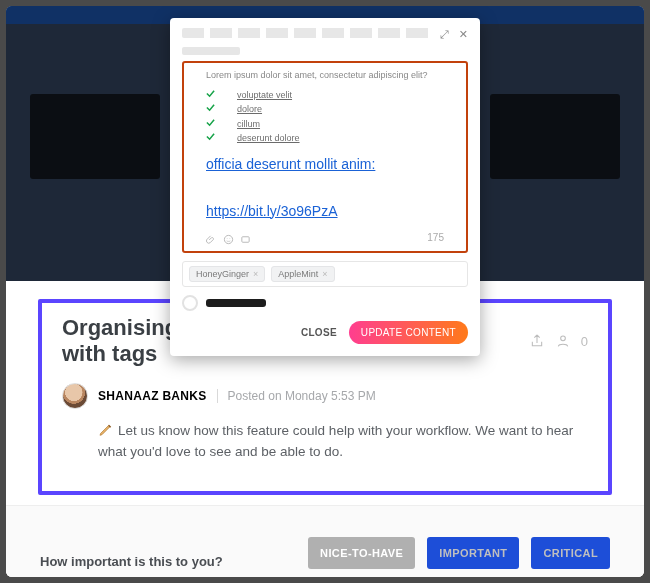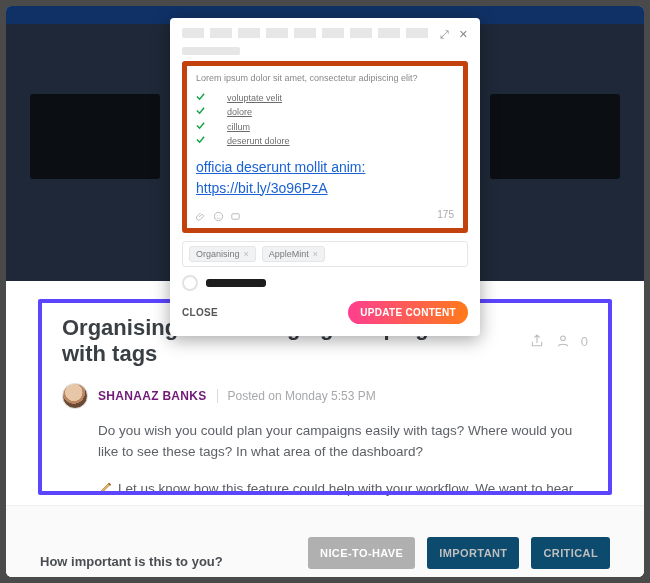--- a/index.html
+++ b/index.html
@@ -13,62 +13,62 @@
   .dim-area .band { position:absolute; top:0; left:0; right:0; height:18px; background:#0d4fb5; }
   .dark-box { position:absolute; background:#000; border-radius:3px; }
   .dark-left { top:88px; left:24px; width:130px; height:85px; }
   .dark-right { top:88px; right:24px; width:130px; height:85px; }
 
   
   .modal { position:absolute; top:12px; left:50%; transform:translateX(-50%); width:310px; background:#fff; border-radius:4px; box-shadow: 0 4px 18px rgba(0,0,0,0.35); padding:10px 12px 12px; font-size:10px; color:#555; z-index:5;}
   .modal-top { display:flex; justify-content:flex-end; gap:10px; color:#888; font-size:11px; padding-bottom:6px;}
   .modal-top .blurline { flex:1; height:10px; background: repeating-linear-gradient(90deg,#e7e7e7 0 22px,#fff 22px 28px); border-radius:2px; filter: blur(0.4px);}
   .subline { height:8px; width:58px; background:#e6e6e6; border-radius:2px; margin-bottom:6px;}
-  .textbox { border:5px solid #c2410c; border-radius:3px; padding:6px 9px; font-size:9px; line-height:1.5; color:#777;}
+  .textbox { border:2px solid #c2410c; border-radius:3px; padding:6px 22px; font-size:9px; line-height:1.5; color:#777;}
   .textbox .lorem { color:#888; }
   .check-list { margin-top:6px; }
   .check-item { display:flex; gap:22px; color:#0a8a3a; margin:1px 0;}
   .check-item svg { width:9px; height:9px; }
   .check-item span { text-decoration: underline; color:#3a3a3a; opacity:.75;}
   .links { margin-top:8px; font-size:14px; }
   .links a { color:#1a62d6; text-decoration: underline; display:inline-block;}
-  .link2 { color:#1a62d6; }
+  .link2 { color:#1a62d6;margin-top:26px; }
   .tb-footer { display:flex; align-items:flex-end; justify-content:space-between; color:#aaa; margin-top:8px; font-size:10px;}
   .tb-icons { display:flex; gap:6px; align-items:center;}
   .tb-icons svg { width:11px; height:11px; fill:#b5b5b5;}
   .tagrow { margin-top:8px; border:1px solid #e6e6e6; border-radius:3px; padding:4px 6px; display:flex; gap:6px;}
   .chip { background:#f1f2f3; border:1px solid #e4e5e7; border-radius:3px; font-size:9px; color:#7a7a7a; padding:2px 6px; display:inline-flex; align-items:center; gap:4px;}
   .chip .x { color:#bbb; }
   .assignrow { display:flex; align-items:center; gap:8px; margin-top:8px;}
   .assignrow .dot { width:16px; height:16px; border-radius:50%; border:2px solid #e2e2e2;}
   .assignrow .bar { height:8px; width:60px; background:#1d1d1d; border-radius:3px;}
-  .modal-actions { display:flex; justify-content:space-between; align-items:center; gap:12px; margin-top:10px;}
+  .modal-actions { display:flex; justify-content:flex-end; align-items:center; gap:12px; margin-top:10px;}
   .btn-close { font-size:10px; font-weight:700; letter-spacing:.3px; color:#555; background:none; border:none; cursor:pointer;}
-  .btn-update { font-size:10px; font-weight:700; letter-spacing:.3px; color:#fff; background:linear-gradient(90deg,#ff3e8f,#ff7a1a); border:none; border-radius:14px; padding:6px 12px; cursor:pointer;}
+  .btn-update { font-size:10px; font-weight:400; letter-spacing:.3px; color:#fff; background:linear-gradient(90deg,#ff3e8f,#ff7a1a); border:none; border-radius:14px; padding:6px 12px; cursor:pointer;}
 
   
   .panel { position:absolute; left:0; right:0; top:275px; bottom:0; background:#fff; }
   .highlight { position:absolute; top:18px; left:32px; right:32px; bottom:82px; outline: 4px solid #5b45ff; outline-offset: -4px; border-radius:2px; padding:16px 24px 12px;}
   .title-row { display:flex; align-items:center; gap:28px; }
   .title { font-size:22px; font-weight:700; color:#3a3f44; flex:1; }
   .meta-icons { display:flex; align-items:center; gap:10px; color:#bdbdbd; font-size:13px;}
   .meta-icons svg { width:16px; height:16px; stroke:#bdbdbd; fill:none; stroke-width:1.6;}
   .author-row { display:flex; align-items:center; gap:10px; margin-top:16px;}
   .avatar { width:26px; height:26px; border-radius:50%; background: radial-gradient(circle at 45% 35%, #e8c7a9 0 42%, #b98660 43% 55%, #6b4a35 56% 100%); border:1px solid #ddd;}
-  .author-name { font-size:12px; font-weight:700; letter-spacing:.3px; color:#701a75;}
+  .author-name { font-size:12px; font-weight:700; letter-spacing:.3px; color:#000000;}
   .divider { width:1px; height:14px; background:#d9d9d9;}
   .posted { font-size:12px; color:#a6a8ab;}
   .body-text { margin:12px 0 0 36px; font-size:13.5px; line-height:1.55; color:#5d6166; }
   .body-text p + p { margin-top:16px; }
   .emoji { display:inline-block; width:16px; height:16px; vertical-align:-3px; margin-right:4px;}
 
   
   .footer { position:absolute; left:0; right:0; bottom:0; height:72px; background:#fafafa; border-top:1px solid #eee; display:flex; align-items:flex-end; padding:8px 34px; gap:12px;}
   .footer .prompt { font-size:13px; font-weight:700; color:#4a4e53; flex:1;}
-  .rate-btn { font-size:11px; font-weight:700; letter-spacing:.4px; color:#bfbfbf; background:#0c4a6e; border:none; border-radius:3px; padding:10px 12px; cursor:pointer;}
+  .rate-btn { font-size:11px; font-weight:700; letter-spacing:.4px; color:#bfbfbf; background:#1d4ed8; border:none; border-radius:3px; padding:10px 12px; cursor:pointer;}
   .rate-btn.active { color:#fff; background:#b0b0b0;}
 </style>
 </head>
 <body>
 
 <div class="frame">
   <div class="inner">
 
     <div class="dim-area">
       <div class="band"></div>
@@ -130,21 +130,21 @@
             <svg viewBox="0 0 24 24">
                 <rect x="4" y="6" width="16" height="12" rx="2" fill="none" stroke="#b5b5b5" stroke-width="2"></rect>
               </svg>
           </div>
           <span>175</span>
         </div>
       </div>
 
       <div class="tagrow">
         <span class="chip">
-            <span>Organising</span>
+            <span>HoneyGinger</span>
             <span class="x">×</span>
           </span>
         <span class="chip">
             <span>AppleMint</span>
             <span class="x">×</span>
           </span>
       </div>
 
       <div class="assignrow">
         <div class="dot"></div>
@@ -174,21 +174,20 @@
         </div>
 
         <div class="author-row">
           <div class="avatar"></div>
           <span class="author-name">SHANAAZ BANKS</span>
           <span class="divider"></span>
           <span class="posted">Posted on Monday 5:53 PM</span>
         </div>
 
         <div class="body-text">
-          <p>Do you wish you could plan your campaigns easily with tags? Where would you like to see these tags? In what area of the dashboard?</p>
           <p>
             <svg class="emoji" viewBox="0 0 24 24">
                 <path d="M3 20l3-1 12-12-2-2L4 17z" fill="#e8b36a" stroke="#b07a33" stroke-width="1"></path>
                 <path d="M16 5l3 3" stroke="#8a5a24" stroke-width="2"></path>
               </svg><span>Let us know how this feature could help with your workflow. We want to hear what you'd love to see and be able to do.</span>
           </p>
         </div>
       </div>
 
       <div class="footer">

